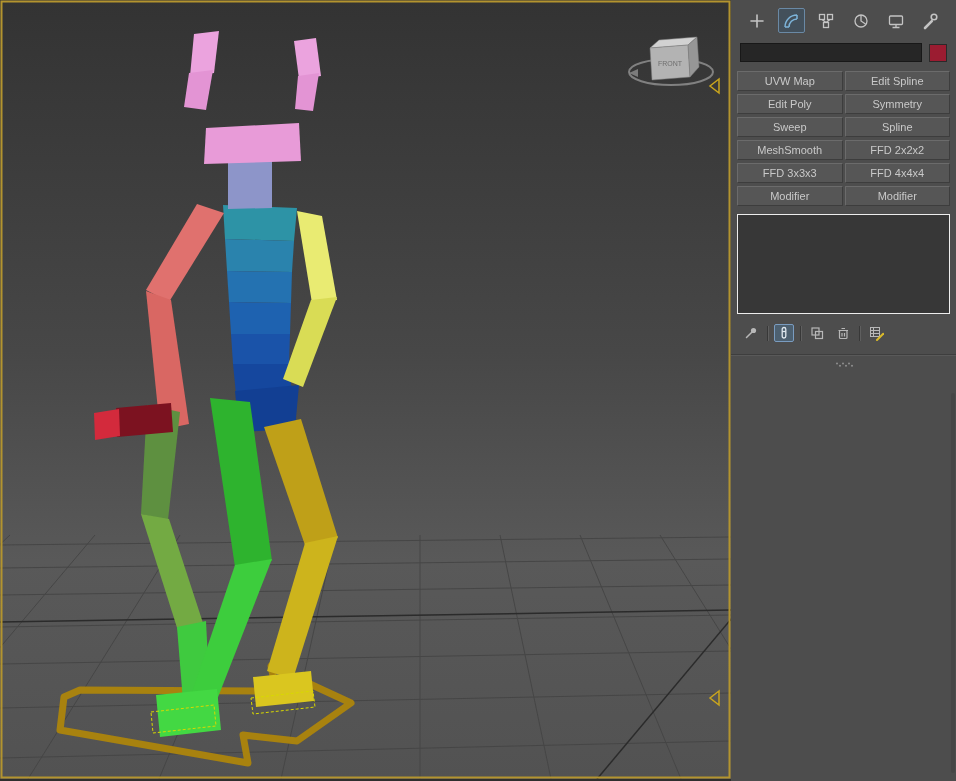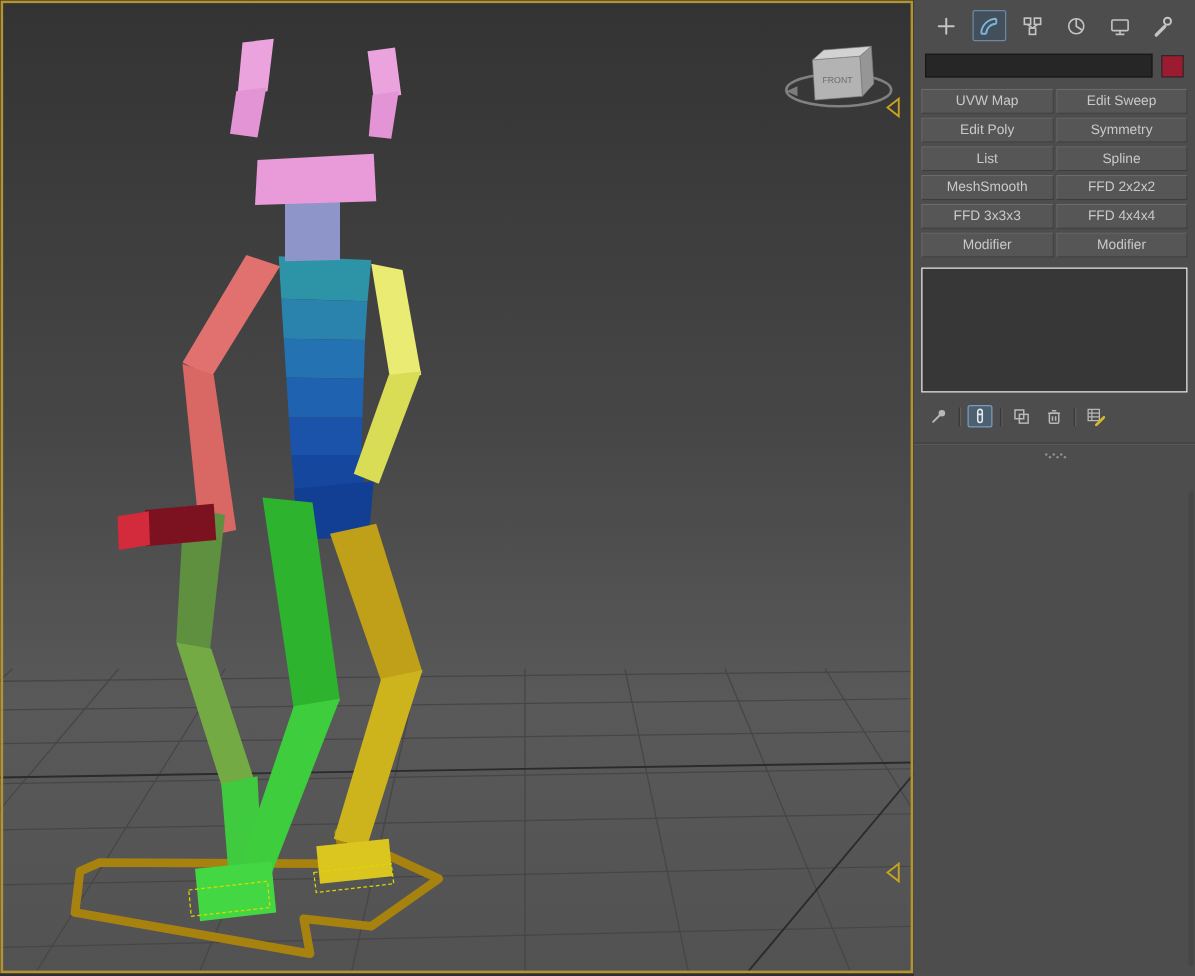--- a/index.html
+++ b/index.html
@@ -226,24 +226,24 @@
     </div>
 
     <div class="name-row">
       <input class="name-input" type="text" value="" style="">
       <div class="color-swatch" style="background-color: rgb(155, 28, 49);"></div>
     </div>
 
 
     <div class="mod-grid">
       <button class="mod-btn">UVW Map</button>
-      <button class="mod-btn">Edit Sweep</button>
+      <button class="mod-btn">Edit Spline</button>
       <button class="mod-btn">Edit Poly</button>
       <button class="mod-btn">Symmetry</button>
-      <button class="mod-btn">List</button>
+      <button class="mod-btn">Sweep</button>
       <button class="mod-btn">Spline</button>
       <button class="mod-btn">MeshSmooth</button>
       <button class="mod-btn">FFD 2x2x2</button>
       <button class="mod-btn">FFD 3x3x3</button>
       <button class="mod-btn">FFD 4x4x4</button>
       <button class="mod-btn">Modifier</button>
       <button class="mod-btn">Modifier</button>
     </div>
 
     <div class="stack-box"></div>

